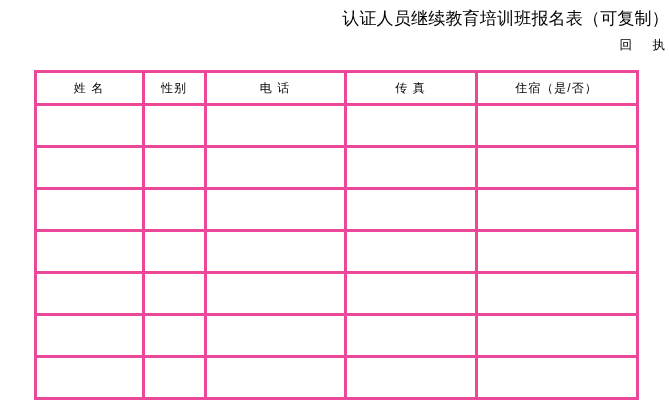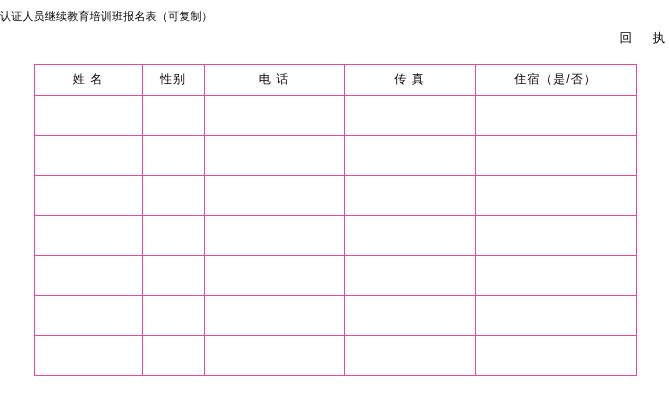--- a/index.html
+++ b/index.html
@@ -14,22 +14,22 @@
     color: #000000;
     overflow: hidden;
   }
   .page {
     position: relative;
     width: 669px;
     height: 403px;
     box-sizing: border-box;
   }
   .doc-title {
-    text-align: left;
-    font-size: 11px;
+    text-align: right;
+    font-size: 17px;
     line-height: 1.1;
     margin-top: 10px;
     letter-spacing: 0.2px;
   }
   .doc-subtitle {
     text-align: right;
     font-size: 12.5px;
     line-height: 1.1;
     margin-top: 10px;
     letter-spacing: 4px;
@@ -38,21 +38,21 @@
     margin: 18px auto 0 auto;
     width: 602px;
   }
   table.form-table {
     border-collapse: collapse;
     width: 602px;
     table-layout: fixed;
   }
   table.form-table th,
   table.form-table td {
-    border: 1px solid #ec4899;
+    border: 3px solid #ec4899;
     padding: 0;
     font-weight: normal;
     font-size: 12px;
     text-align: center;
     vertical-align: middle;
   }
   table.form-table thead th {
     height: 30px;
     letter-spacing: 1px;
   }

